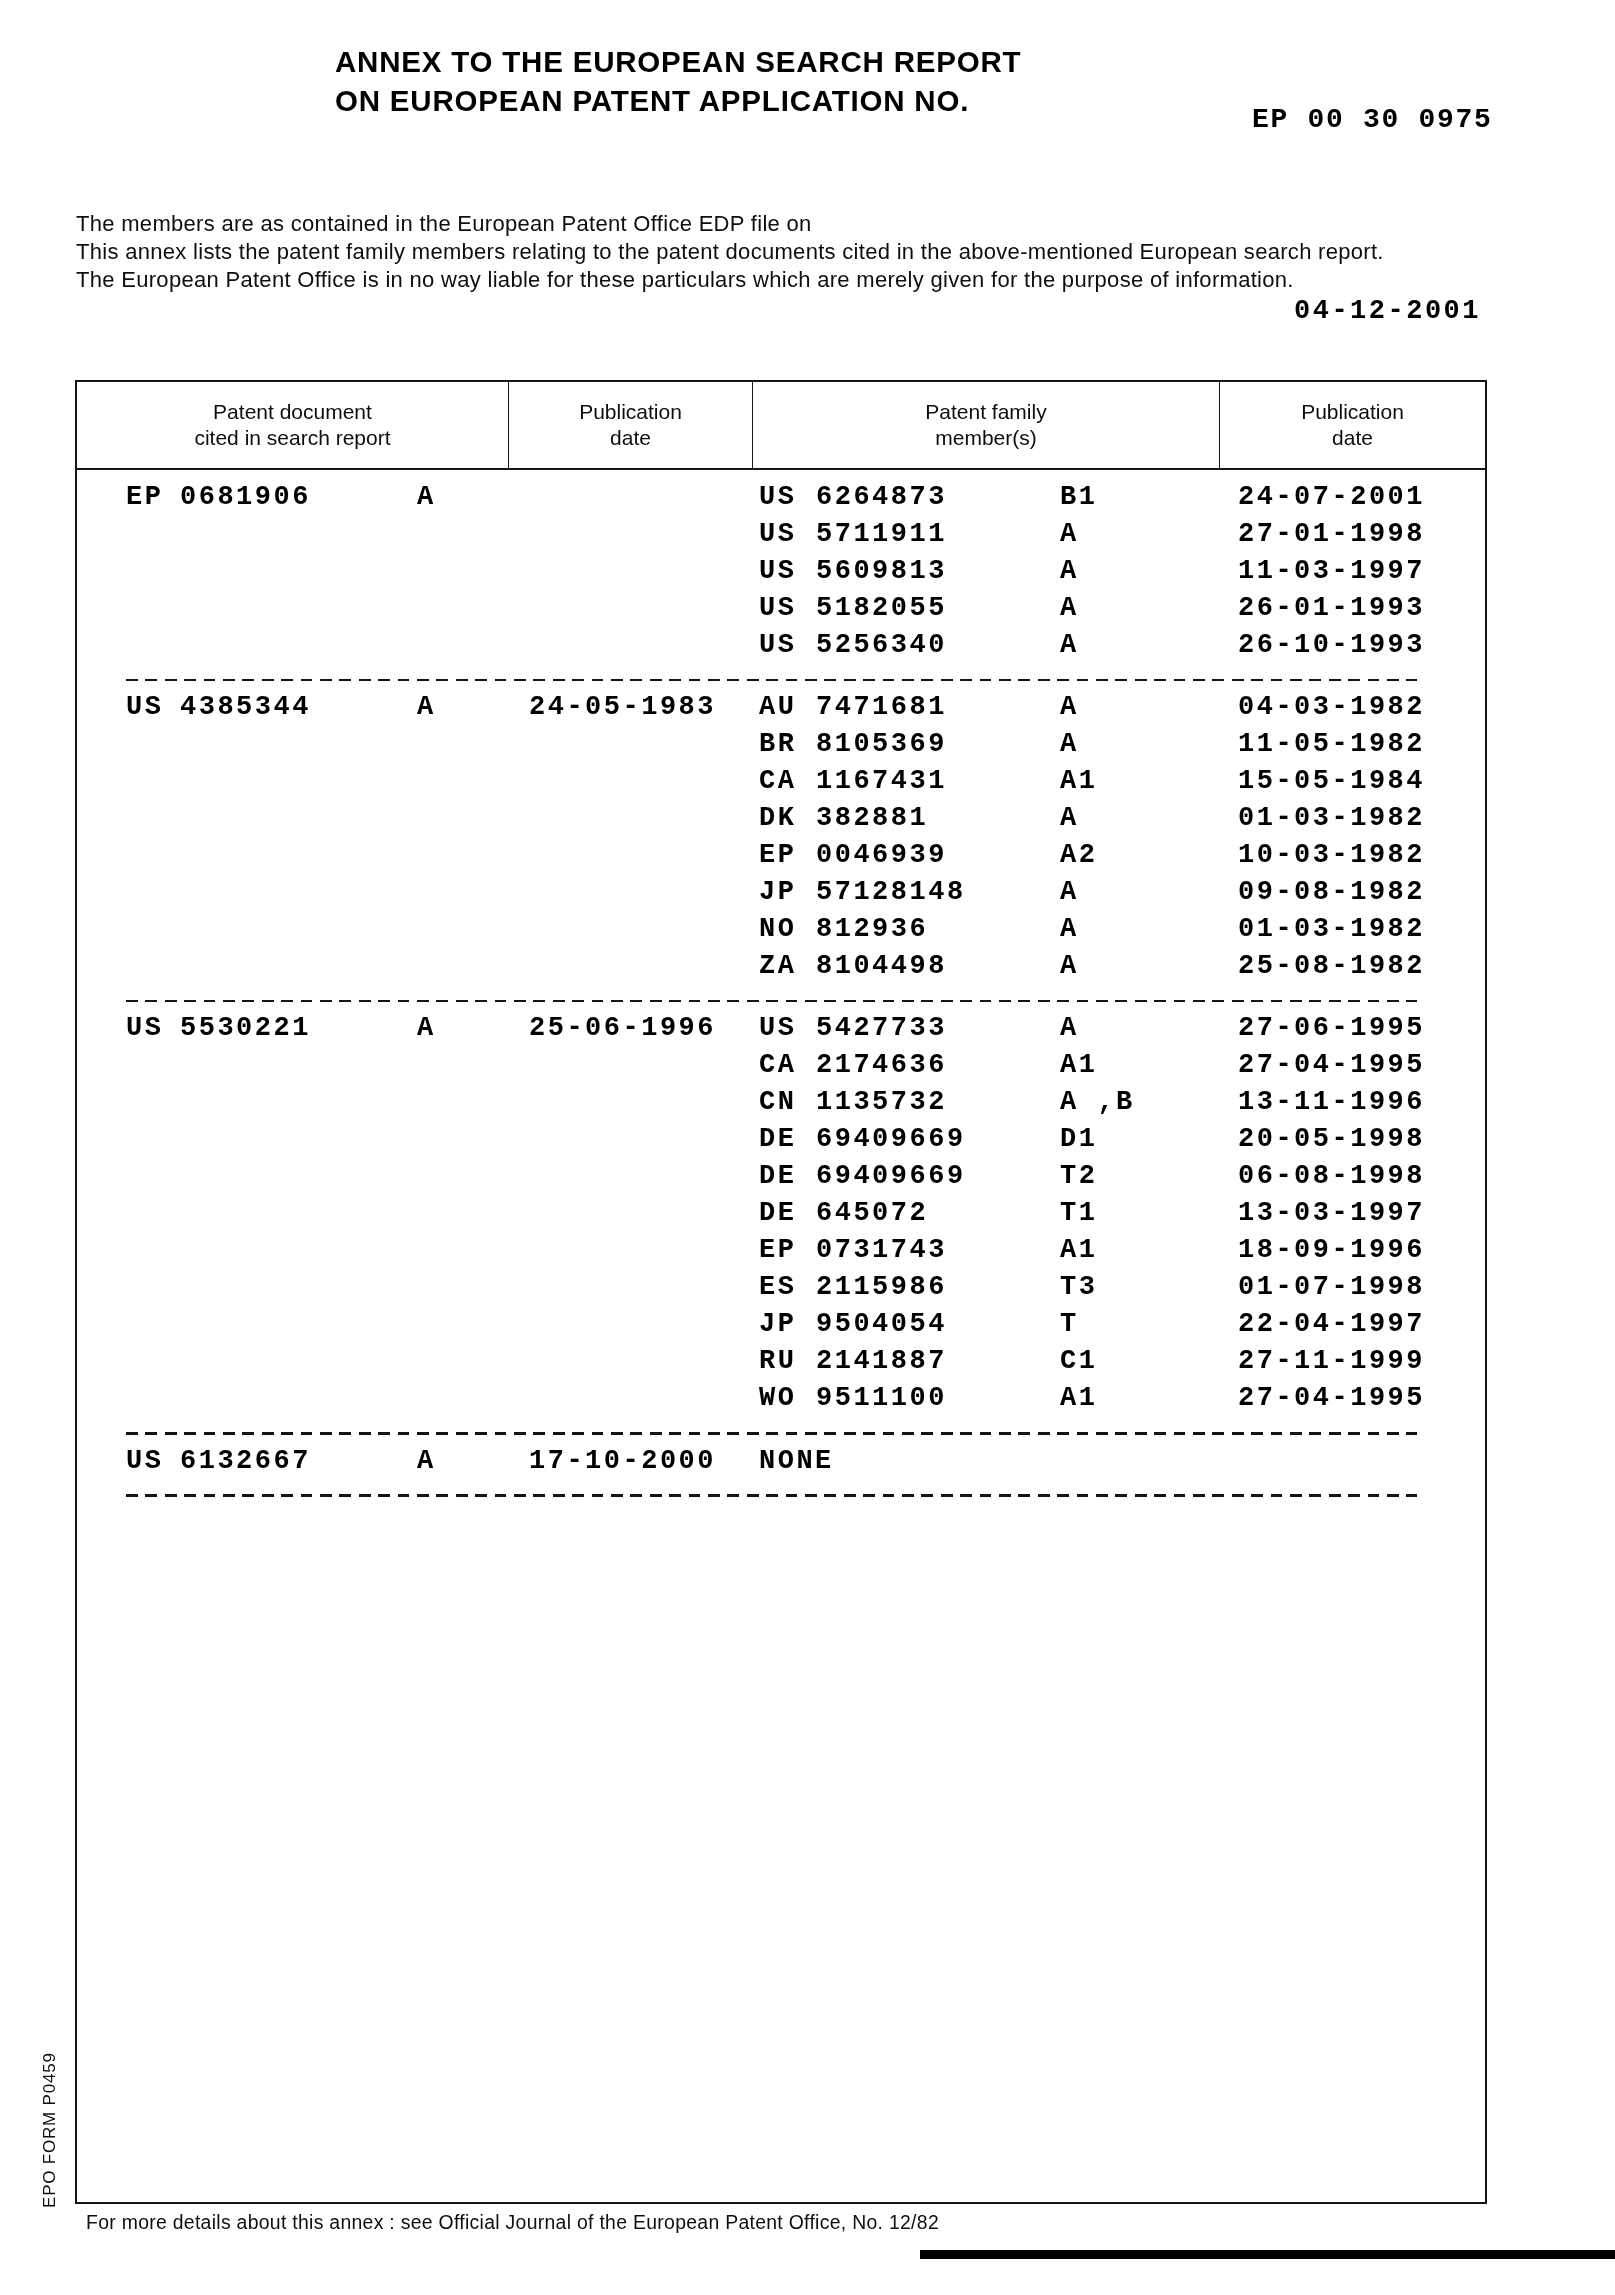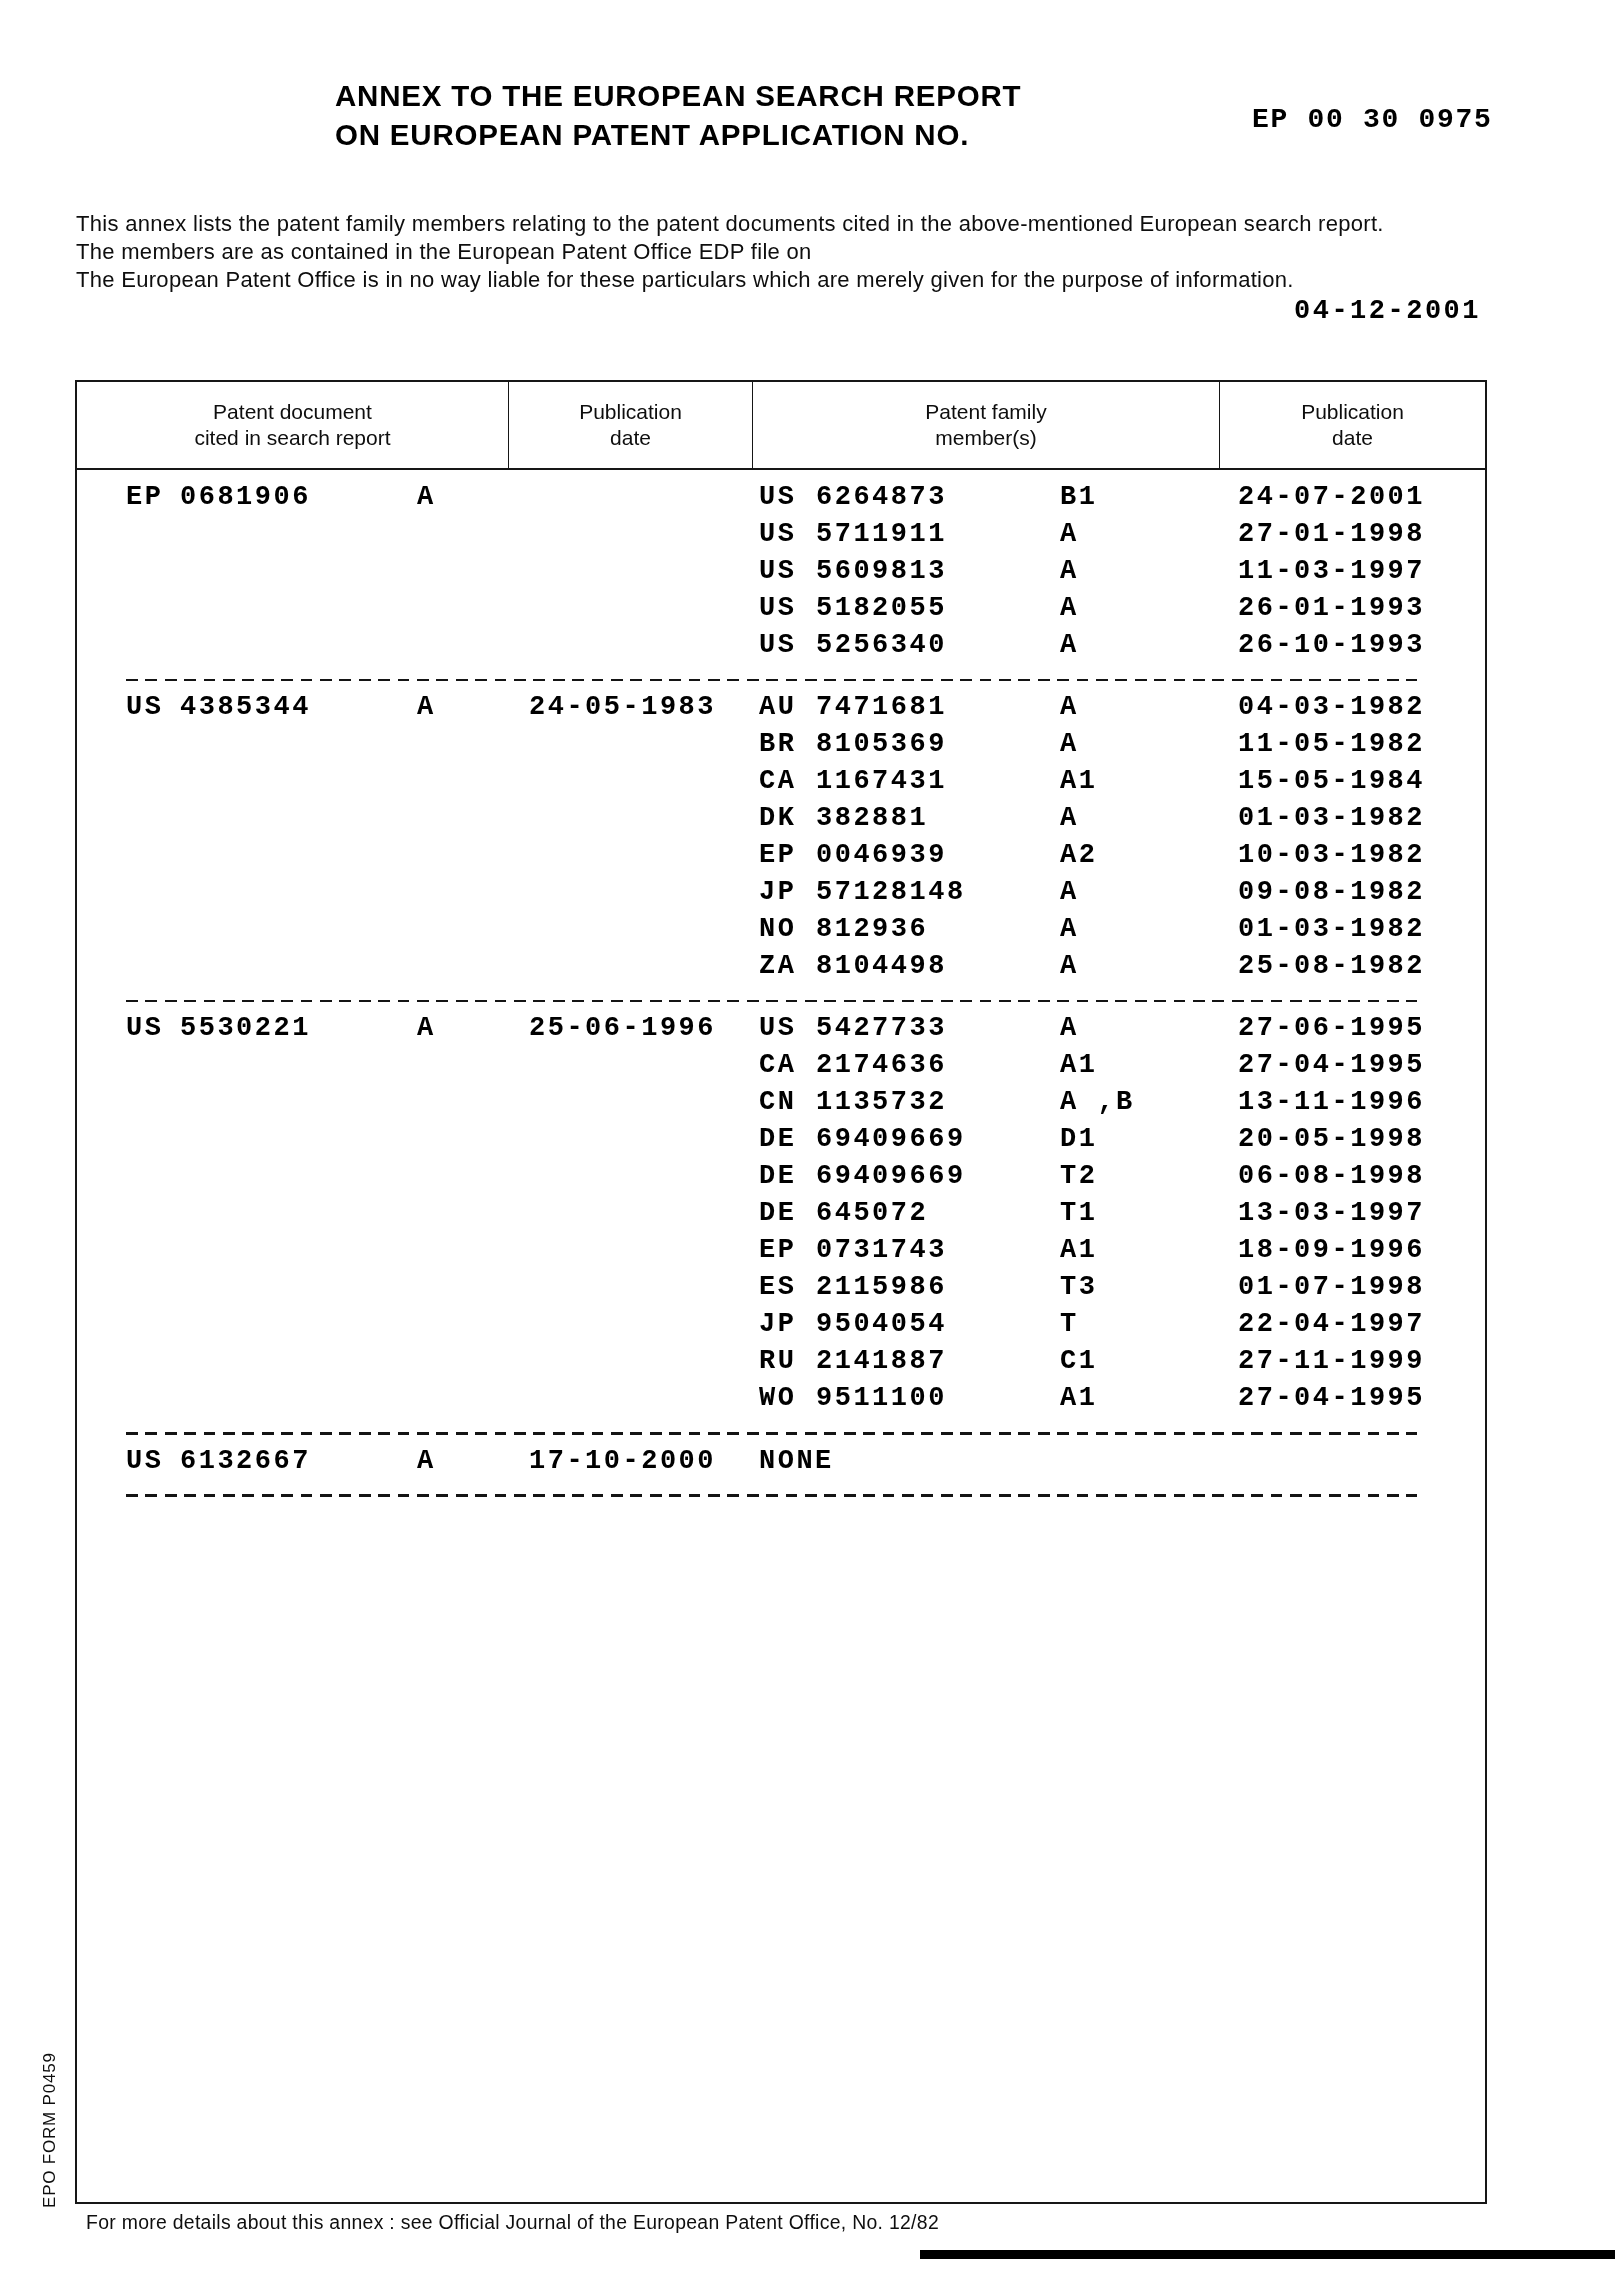--- a/index.html
+++ b/index.html
@@ -4,21 +4,21 @@
 <style>
   * { margin:0; padding:0; box-sizing:border-box; }
   html, body { background:#ffffff; }
   .page {
     position:relative; width:1616px; height:2295px; background:#fff;
     color:#101010; font-family:"Liberation Sans","DejaVu Sans",sans-serif;
     overflow:hidden;
   }
   .title {
     position:absolute; left:335px; top:42px;
-    font-size:29.5px; font-weight:700; line-height:39px; letter-spacing:0.8px; color:#000;margin-top:34px;
+    font-size:29.5px; font-weight:700; line-height:39px; letter-spacing:0.8px; color:#000;
   }
   .app-no {
     position:absolute; left:1252px; top:84px;
     font-family:"Liberation Mono","DejaVu Sans Mono",monospace;
     font-size:28px; font-weight:700; letter-spacing:1.7px; color:#000; white-space:pre;margin-top:20px;
   }
   .intro { position:absolute; left:76px; top:210px; font-size:22px; line-height:28px; letter-spacing:0.3px; color:#0e0e0e; }
   .report-date {
     position:absolute; left:1294px; top:296px;
     font-family:"Liberation Mono","DejaVu Sans Mono",monospace;
@@ -64,22 +64,22 @@
 <div class="page">
 
   <div class="title">
     <div>ANNEX TO THE EUROPEAN SEARCH REPORT</div>
     <div>ON EUROPEAN PATENT APPLICATION NO.</div>
   </div>
 
   <div class="app-no">EP 00 30 0975</div>
 
   <div class="intro">
+    <div>The members are as contained in the European Patent Office EDP file on</div>
     <div>This annex lists the patent family members relating to the patent documents cited in the above-mentioned European search report.</div>
-    <div>The members are as contained in the European Patent Office EDP file on</div>
     <div>The European Patent Office is in no way liable for these particulars which are merely given for the purpose of information.</div>
   </div>
 
   <div class="report-date">04-12-2001</div>
 
   <div class="table-box">
     <div class="table-head">
       <div class="th th-1">
         <span>Patent document</span>
         <span>cited in search report</span>

